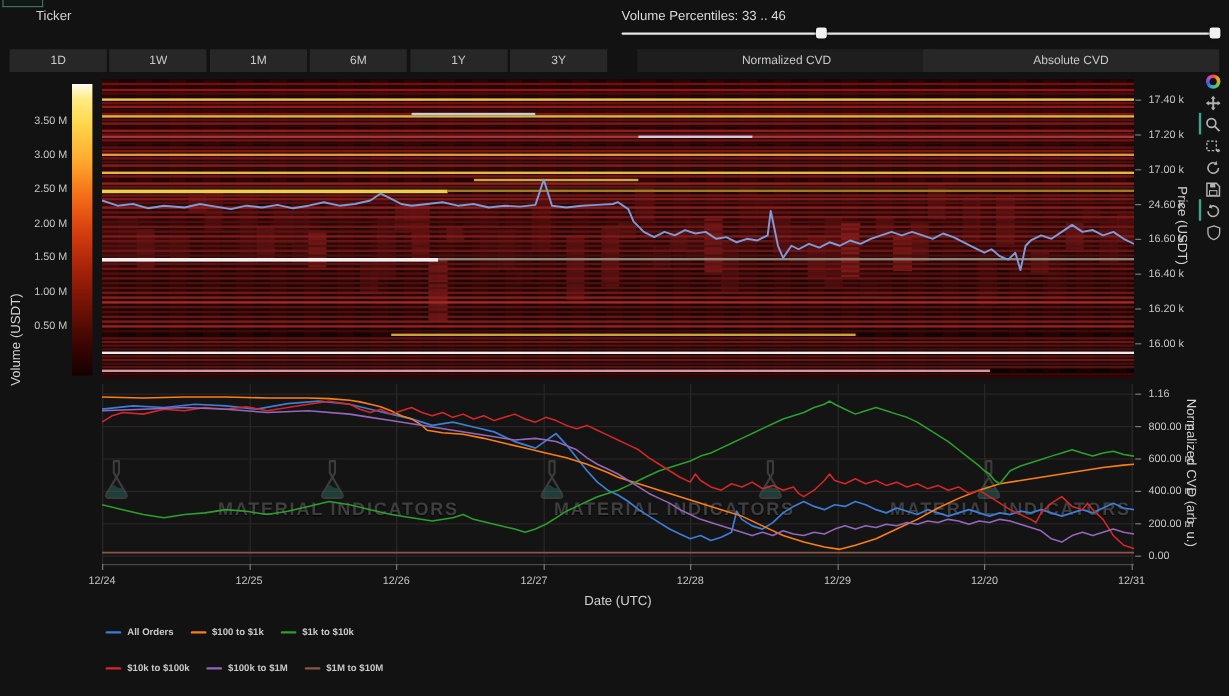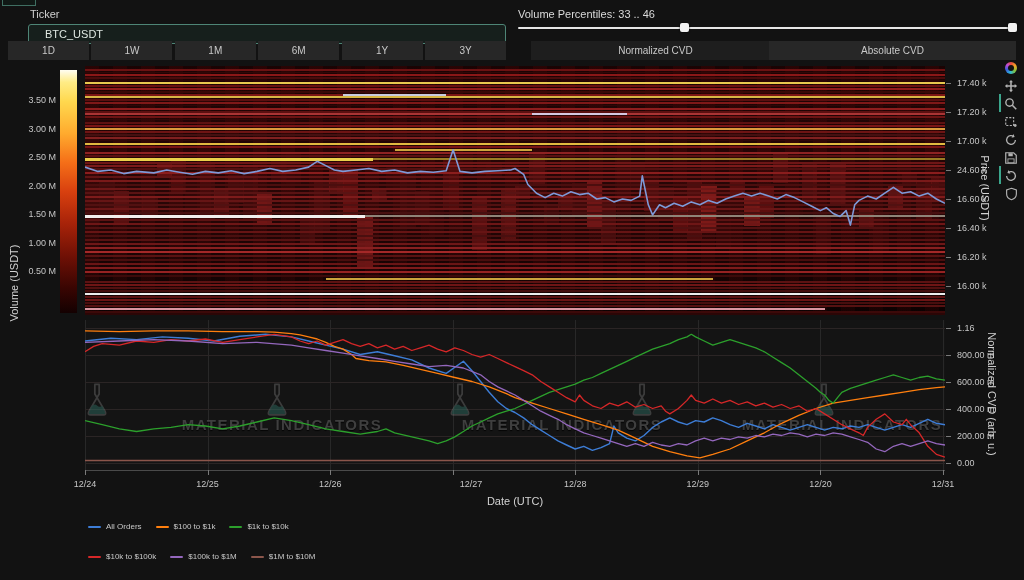--- a/index.html
+++ b/index.html
@@ -37,42 +37,41 @@
   .gridh { position:absolute; left:0; width:860px; height:1px; background:#2b2525; }
   svg.lines { position:absolute; left:0; top:0; }
   .wm-flask { position:absolute; opacity:.55; }
   .wm-text { position:absolute; color:#4a4a4a; opacity:.8; font-size:15px; font-weight:bold;
              letter-spacing:1.5px; white-space:nowrap; transform:translateX(-50%);
              text-shadow:0 1px 1px #000; }
   #xaxis-line { left:85px; top:470px; width:860px; height:1px; background:#4a4a4a; }
   .xtickmark { position:absolute; top:470px; width:1px; height:5px; background:#7a7a7a; }
   .ytickmark { position:absolute; left:946px; width:5px; height:1px; background:#7a7a7a; }
   #legend { left:88px; top:522px; }
-  .legend-row { display:flex; column-gap:14px; margin-bottom:21px; align-items:flex-start; }
+  .legend-row { display:flex; column-gap:14px; margin-bottom:21px; align-items:flex-start;font-weight:bold; }
   .legend-item { display:flex; align-items:center; gap:5px; cursor:pointer; }
   .legend-swatch { width:13px; height:2px; border-radius:1px; }
   .legend-label { color:#c9c9c9; font-size:8px; white-space:nowrap; }
   #modebar { left:1001px; top:60px; width:20px; display:flex; flex-direction:column; gap:3px; align-items:center; }
   .mb-icon { width:16px; height:15px; display:flex; align-items:center; justify-content:center;
              cursor:pointer; position:relative; }
   .mb-ind { position:absolute; left:-4px; width:2px; background:#3ba68c; }
   #mb-logo { width:12px; height:12px; border-radius:50%;
      background:conic-gradient(#e84b3c, #f5a623 60deg, #7ec242 130deg, #29b6d8 190deg, #3b5bdb 250deg, #c44bd8 310deg, #e84b3c 360deg); position:relative; }
   #mb-logo::after { content:""; position:absolute; left:3px; top:3px; width:6px; height:6px;
      border-radius:50%; background:#121212; }
 </style>
 </head>
 <body>
 
 <div id="stage">
 
   <div class="abs" id="corner-frag"></div>
 
   <div class="abs lbl" style="left:30px;top:8px;">Ticker</div>
-  <input id="ticker-input" value="BTC_USDT" style="">
 
   <div class="abs lbl" style="left:518px;top:8px;color:#dadada;">Volume Percentiles: 33 .. 46</div>
   <div class="abs" id="slider-track"></div>
   <div class="slider-handle" id="handle-low" style="left: 679.834px;"></div>
   <div class="slider-handle" id="handle-high" style="left: 1008.02px;"></div>
 
   <div id="tf-buttons">
       <div class="btn" style="left: 8px; width: 81px;">1D</div>
       <div class="btn" style="left: 91.4px; width: 81px;">1W</div>
       <div class="btn" style="left: 174.8px; width: 81px;">1M</div>
@@ -386,21 +385,21 @@
 
   <div class="abs" id="xaxis-line"></div>
   <div id="xaxis-ticks">
       <div class="xtickmark" style="left: 85px;"></div>
       <div class="tick" style="left: 85px; top: 479px; transform: translateX(-50%);">12/24</div>
       <div class="xtickmark" style="left: 207.571px;"></div>
       <div class="tick" style="left: 207.571px; top: 479px; transform: translateX(-50%);">12/25</div>
       <div class="xtickmark" style="left: 330.143px;"></div>
       <div class="tick" style="left: 330.143px; top: 479px; transform: translateX(-50%);">12/26</div>
       <div class="xtickmark" style="left: 452.714px;"></div>
-      <div class="tick" style="left: 471px; top: 479px; transform: translateX(-50%);">12/27</div>
+      <div class="tick" style="left: 445px; top: 479px; transform: translateX(-50%);">12/27</div>
       <div class="xtickmark" style="left: 575.286px;"></div>
       <div class="tick" style="left: 575.286px; top: 479px; transform: translateX(-50%);">12/28</div>
       <div class="xtickmark" style="left: 697.857px;"></div>
       <div class="tick" style="left: 697.857px; top: 479px; transform: translateX(-50%);">12/29</div>
       <div class="xtickmark" style="left: 820.429px;"></div>
       <div class="tick" style="left: 820.429px; top: 479px; transform: translateX(-50%);">12/20</div>
       <div class="xtickmark" style="left: 943px;"></div>
       <div class="tick" style="left: 943px; top: 479px; transform: translateX(-50%);">12/31</div>
     </div>
   <div class="abs" style="left:515px;top:495px;transform:translateX(-50%);color:#d2d2d2;font-size:11px;">Date (UTC)</div>

